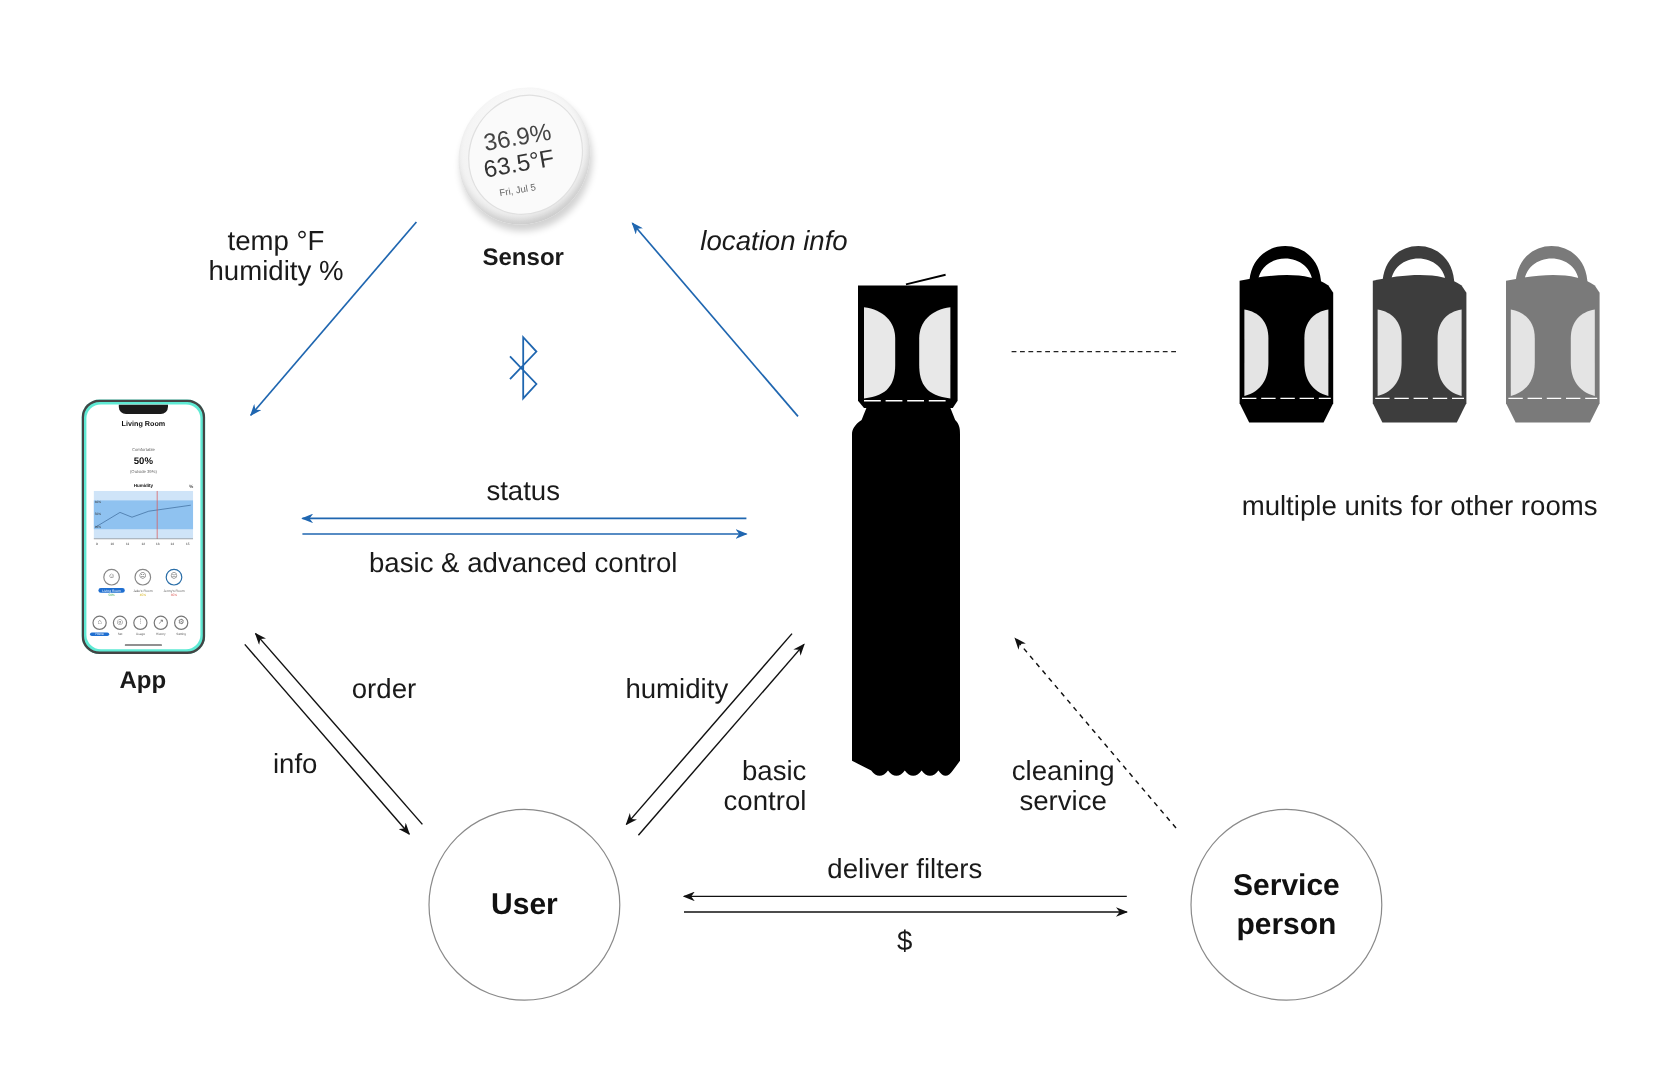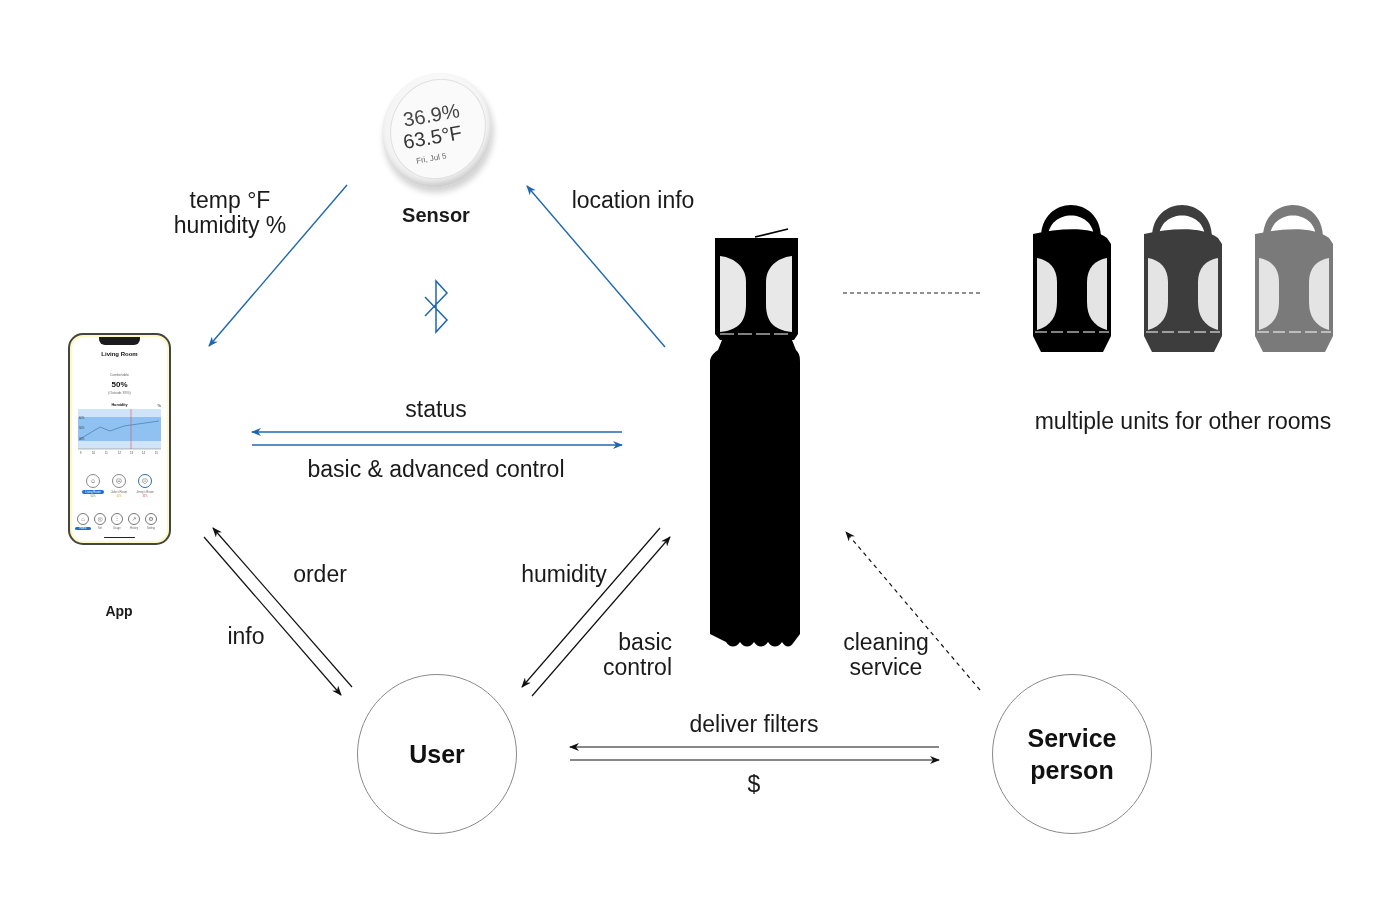--- a/index.html
+++ b/index.html
@@ -3,21 +3,21 @@
   <meta charset="utf-8">
   <style>
     html, body { margin: 0; padding: 0; background: #ffffff; }
     body { width: 1400px; height: 906px; position: relative; overflow: hidden; font-family: "Liberation Sans", sans-serif; color: #111; }
     .abs { position: absolute; }
     .lbl { position: absolute; font-size: 23px; line-height: 25px; color: #1a1a1a; text-align: center; white-space: nowrap; }
     .bold { font-weight: bold; }
     svg.overlay { position: absolute; left: 0; top: 0; width: 1400px; height: 906px; }
     .circle-node { position: absolute; border: 1.3px solid #8a8a8a; border-radius: 50%; display: flex; align-items: center; justify-content: center; text-align: center; font-weight: bold; font-size: 25px; line-height: 32px; color: #111; box-sizing: border-box; }
     
-    .phone { position: absolute; left: 68px; top: 333px; width: 103px; height: 212px; background: #fef9c3; border-radius: 15px; box-shadow: inset 0 0 0 2px #444; }
+    .phone { position: absolute; left: 68px; top: 333px; width: 103px; height: 212px; background: #5eead4; border-radius: 15px; box-shadow: inset 0 0 0 2px #444; }
     .phone-screen { position: absolute; left: 4px; top: 4px; right: 4px; bottom: 4px; background: #fff; border-radius: 12px; overflow: hidden; }
     .notch { position: absolute; left: 27px; top: 0; width: 41px; height: 8px; background: #1b1b1b; border-radius: 0 0 6px 6px; }
     .ph-title { position: absolute; left: 0; right: 0; top: 14px; text-align: center; font-size: 6px; font-weight: bold; }
     .ph-sub { position: absolute; left: 0; right: 0; top: 36px; text-align: center; font-size: 3.5px; color: #666; }
     .ph-big { position: absolute; left: 0; right: 0; top: 43px; text-align: center; font-size: 8px; font-weight: bold; }
     .ph-sub2 { position: absolute; left: 0; right: 0; top: 54px; text-align: center; font-size: 3.5px; color: #666; }
     .ph-chart-title { position: absolute; left: 0; right: 0; top: 66px; text-align: center; font-size: 3.8px; font-weight: bold; }
     .ph-chart-unit { position: absolute; right: 6px; top: 66px; font-size: 4px; }
     .ph-chart { position: absolute; left: 6px; top: 72px; width: 83px; height: 48px; }
     .face { position: absolute; width: 14px; height: 14px; border: 1px solid #888; border-radius: 50%; box-sizing: border-box; font-size: 6px; text-align: center; line-height: 12px; color: #555; }
@@ -83,21 +83,21 @@
   <div class="sensor-text" style="left:20px; top:36px; font-size:20px; color:#444;">36.9%</div>
   <div class="sensor-text" style="left:20px; top:58px; font-size:20px;">63.5°F</div>
   <div class="sensor-text" style="left:33px; top:86px; font-size:8px; color:#666;">Fri, Jul 5</div>
 </div>
 <div class="lbl bold" style="left:386px; top:203px; width:100px; font-size:20px;">Sensor</div>
 
 <div class="lbl" style="left:168px; top:188px; width:124px;">
   <div>temp °F</div>
   <div>humidity %</div>
 </div>
-<div class="lbl" style="left:568px; top:188px; width:130px;">location info</div>
+<div class="lbl" style="left:580px; top:188px; width:130px;font-style:italic;">location info</div>
 <div class="lbl" style="left:376px; top:397px; width:120px;">status</div>
 <div class="lbl" style="left:296px; top:457px; width:280px;text-align:center;">basic &amp; advanced control</div>
 <div class="lbl" style="left:280px; top:562px; width:80px;">order</div>
 <div class="lbl" style="left:214px; top:624px; width:64px;">info</div>
 <div class="lbl" style="left:514px; top:562px; width:100px;">humidity</div>
 <div class="lbl" style="left:582px; top:630px; width:90px;text-align:right;">
   <div>basic</div>
   <div>control</div>
 </div>
 <div class="lbl" style="left:836px; top:630px; width:100px;">
@@ -190,21 +190,21 @@
     <div class="nav-btn" style="left:56px; top:176px;">↗</div>
     <div class="nav-btn" style="left:73px; top:176px;">⚙</div>
     <div class="nav-lbl sel" style="left:3px; top:190px;">Home</div>
     <div class="nav-lbl" style="left:20px; top:190px;">Set</div>
     <div class="nav-lbl" style="left:37px; top:190px;">Usage</div>
     <div class="nav-lbl" style="left:54px; top:190px;">History</div>
     <div class="nav-lbl" style="left:71px; top:190px;">Setting</div>
     <div class="home-bar"></div>
   </div>
 </div>
-<div class="lbl bold" style="left:79px; top:555px; width:80px; font-size:14px;margin-top:44px;">App</div>
+<div class="lbl bold" style="left:79px; top:555px; width:80px; font-size:20px;">App</div>
 
 <div class="circle-node" style="left:357px; top:674px; width:160px; height:160px;">
   <span>User</span>
 </div>
 <div class="circle-node" style="left:992px; top:674px; width:160px; height:160px;">
   <div>
     <div>Service</div>
     <div>person</div>
   </div>
 </div>

